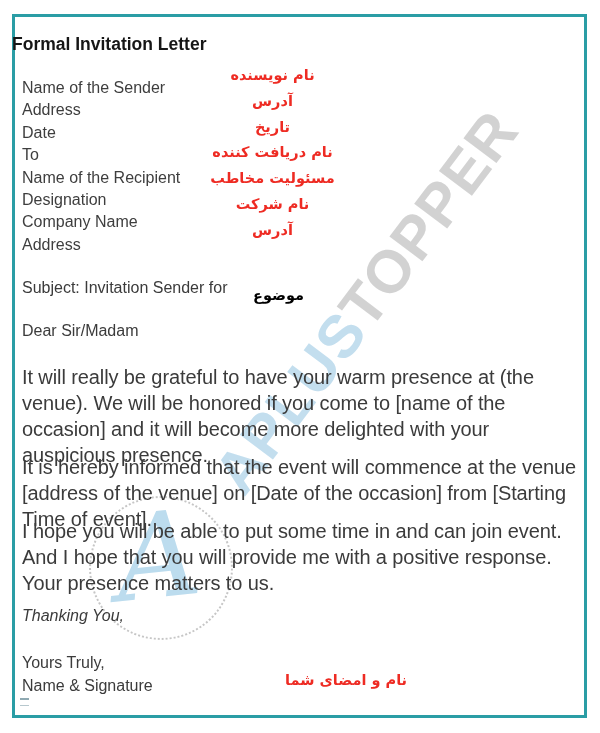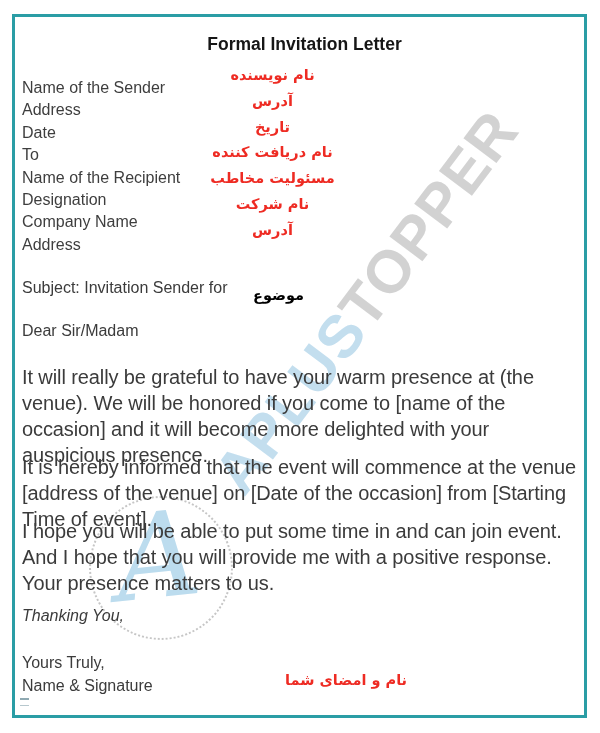--- a/index.html
+++ b/index.html
@@ -65,21 +65,20 @@
     transform: rotate(-6deg);
   }
   
   .content { position: absolute; inset: 0; z-index: 2; color: #3b3b3b; }
   .title {
     position: absolute;
     left: 12px;
     top: 34px;
     width: 585px;
     margin: 0;
-    text-align: center;
     font-size: 17.5px;
     font-weight: bold;
     color: #161616;
   }
   .labels-en {
     position: absolute;
     left: 22px;
     top: 77px;
     font-size: 16px;
     line-height: 22.4px;

